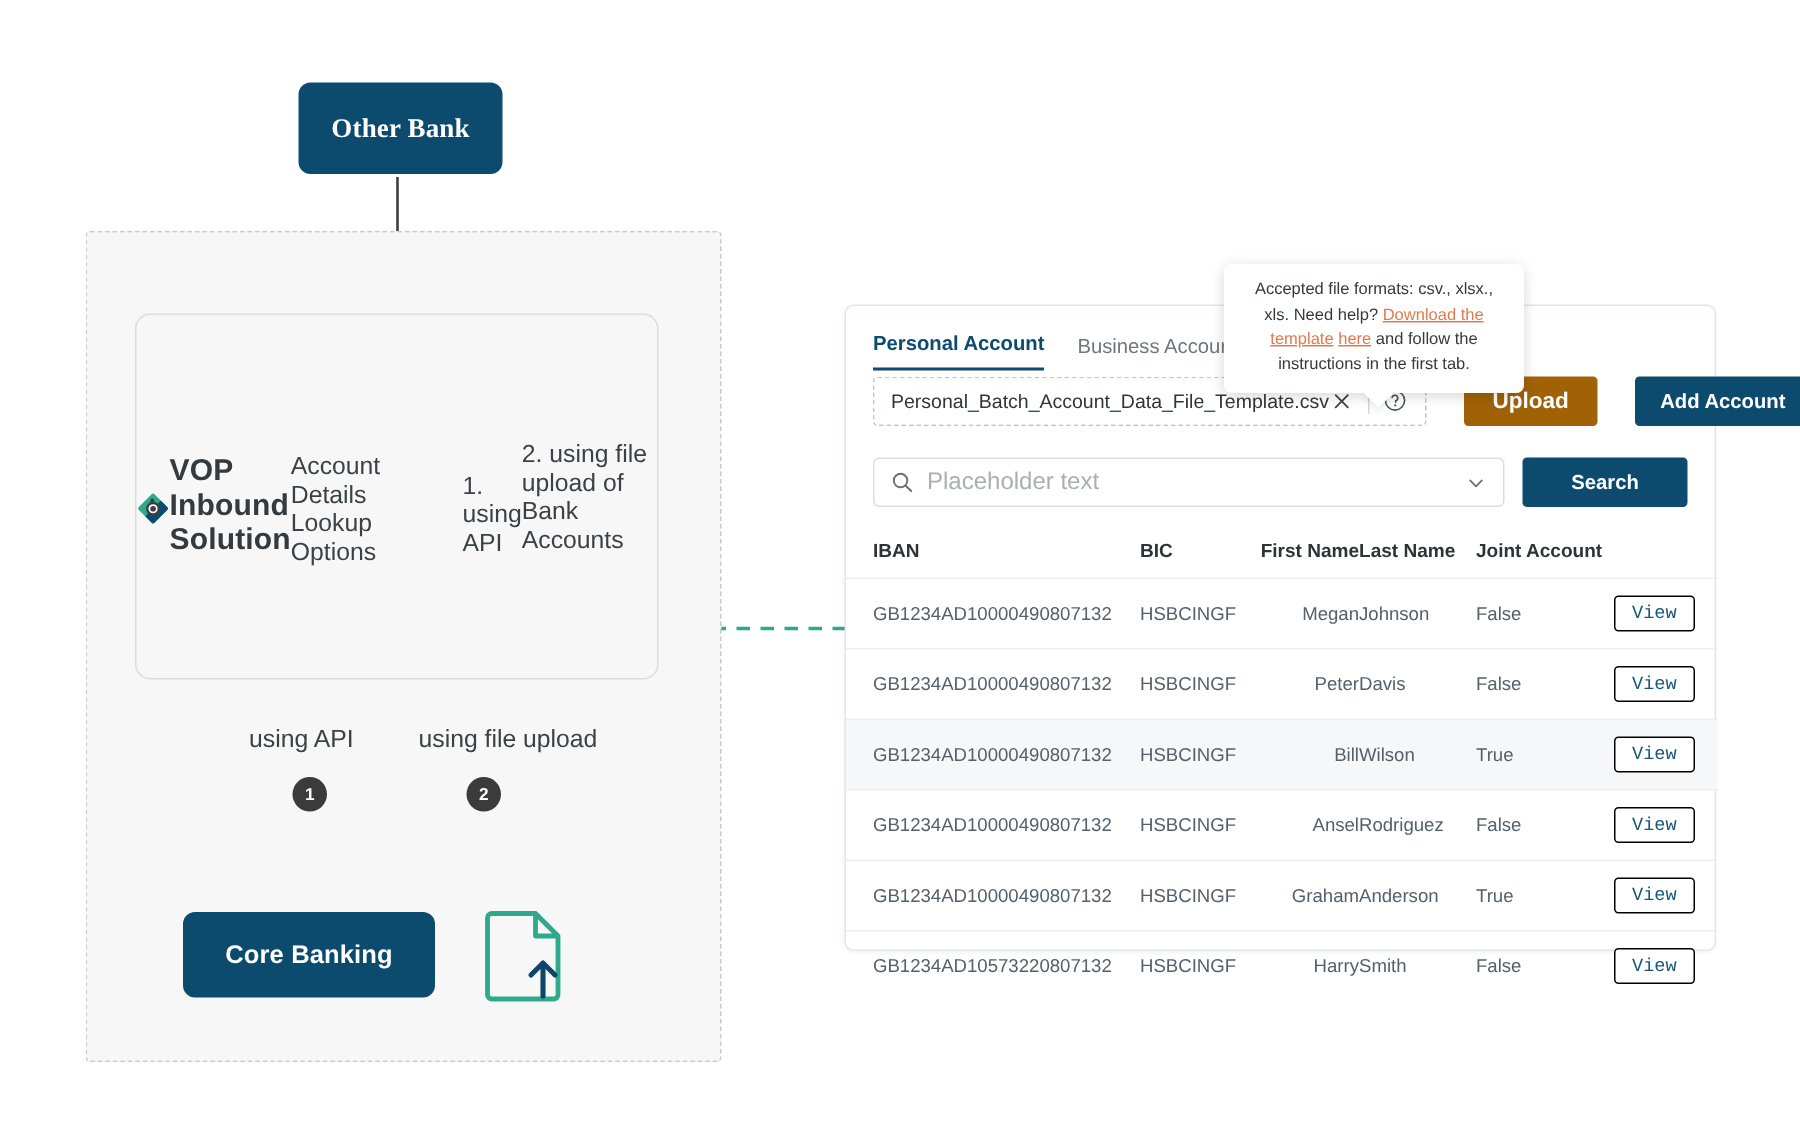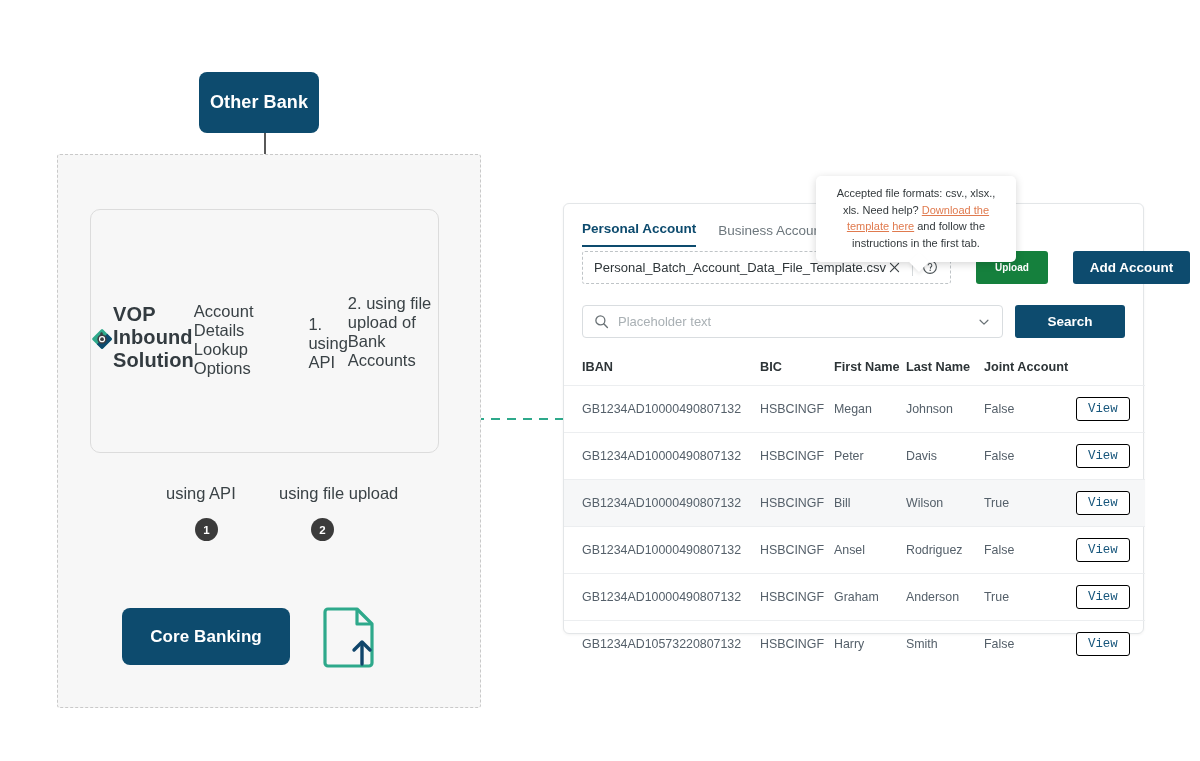--- a/index.html
+++ b/index.html
@@ -13,21 +13,21 @@
 
   
   .node-box {
     position: absolute;
     background: #0d4b6e;
     color: #ffffff;
     border-radius: 8px;
     display: flex; align-items: center; justify-content: center;
     font-size: 18px; font-weight: 700; letter-spacing: .1px;
   }
-  #other-bank { left: 199px; top: 72px; width: 120px; height: 61px; }
+  #other-bank { left: 199px; top: 55px; width: 136px; height: 61px; font-family: Liberation Serif, serif; }
   #core-banking { left: 122px; top: 608px; width: 168px; height: 57px; font-size: 17px; }
 
   #dashed-region {
     position: absolute; left: 57px; top: 154px;
     width: 424px; height: 554px;
     border: 1.6px dashed #c9c9c9;
     border-radius: 3px;
     background: #f7f7f7;
   }
   #vop-card {
@@ -95,21 +95,21 @@
     border: 1.3px dashed #bfc4c7; border-radius: 3px;
     background: #ffffff;
     display: flex; align-items: center; padding: 0 11px;
   }
   #file-name { flex: 1 1 auto; font-size: 13px; color: #2f3639; white-space: nowrap; overflow: hidden; }
   #clear-icon { width: 17px; height: 17px; cursor: pointer; color: #4a5256; display:flex; align-items:center; justify-content:center; }
   #field-divider { width: 1px; height: 17px; background: #d5d9db; margin: 0 9px; }
   #help-icon { width: 17px; height: 17px; cursor: pointer; }
   #upload-btn {
     height: 33px; padding: 0 19px; border: none; border-radius: 3px;
-    background: #15803d; color: #ffffff; font-size: 10px; font-weight: 700;
+    background: #a16207; color: #ffffff; font-size: 15px; font-weight: 700;
     cursor: pointer; font-family: inherit; white-space: nowrap;
   }
   #add-account-btn {
     height: 33px; padding: 0 17px; border: none; border-radius: 3px;
     background: #0d4b6e; color: #ffffff; font-size: 13.5px; font-weight: 700;
     cursor: pointer; font-family: inherit; white-space: nowrap;
   }
 
   #tooltip {
     position: absolute; left: 252px; top: -28px;
@@ -125,21 +125,21 @@
     width: 14px; height: 14px; background: #ffffff; transform: rotate(45deg);
     box-shadow: 2px 2px 4px rgba(0,0,0,0.07);
   }
 
   #search-row { display: flex; align-items: center; gap: 12px; padding: 21px 18px 0 18px; }
   #search-box {
     flex: 1 1 auto; height: 33px; border: 1.1px solid #d9dde0; border-radius: 4px;
     background: #fff; display: flex; align-items: center; padding: 0 11px;
   }
   #search-icon { width: 15px; height: 15px; margin-right: 9px; }
-  #search-placeholder { flex: 1 1 auto; font-size: 13px; color: #a9b0b4; }
+  #search-placeholder { flex: 1 1 auto; font-size: 16px; color: #a9b0b4; }
   #chevron-icon { width: 14px; height: 14px; cursor: pointer; }
   #search-btn {
     height: 33px; width: 110px; border: none; border-radius: 3px;
     background: #0d4b6e; color: #fff; font-size: 13.5px; font-weight: 700;
     cursor: pointer; font-family: inherit;
   }
 
   table { width: 100%; border-collapse: collapse; margin-top: 12px; table-layout: fixed; }
   thead th {
     text-align: left; font-size: 12.7px; font-weight: 700; color: #2d3437;
@@ -151,21 +151,21 @@
   }
   tbody td:first-child { padding-left: 18px; }
   tbody tr.alt { background: #f6f7f8; }
   .view-btn {
     border: 1px solid #000000; border-radius: 3px; background: #ffffff;
     color: #17567c; font-size: 12.4px; padding: 4px 11px; cursor: pointer;
     font-family: Liberation Mono, monospace;
   }
   .c-iban   { width: 196px; }
   .c-bic    { width: 74px; }
-  .c-first  { width: 72px; }
+  .c-first  { width: 72px; text-align: right; }
   .c-last   { width: 78px; }
   .c-joint  { width: 92px; }
   .c-act    { width: 69px; text-align: right; padding-right: 18px !important; }
 </style>
 </head>
 <body>
 
 <div id="stage">
 
   <svg class="overlay">

